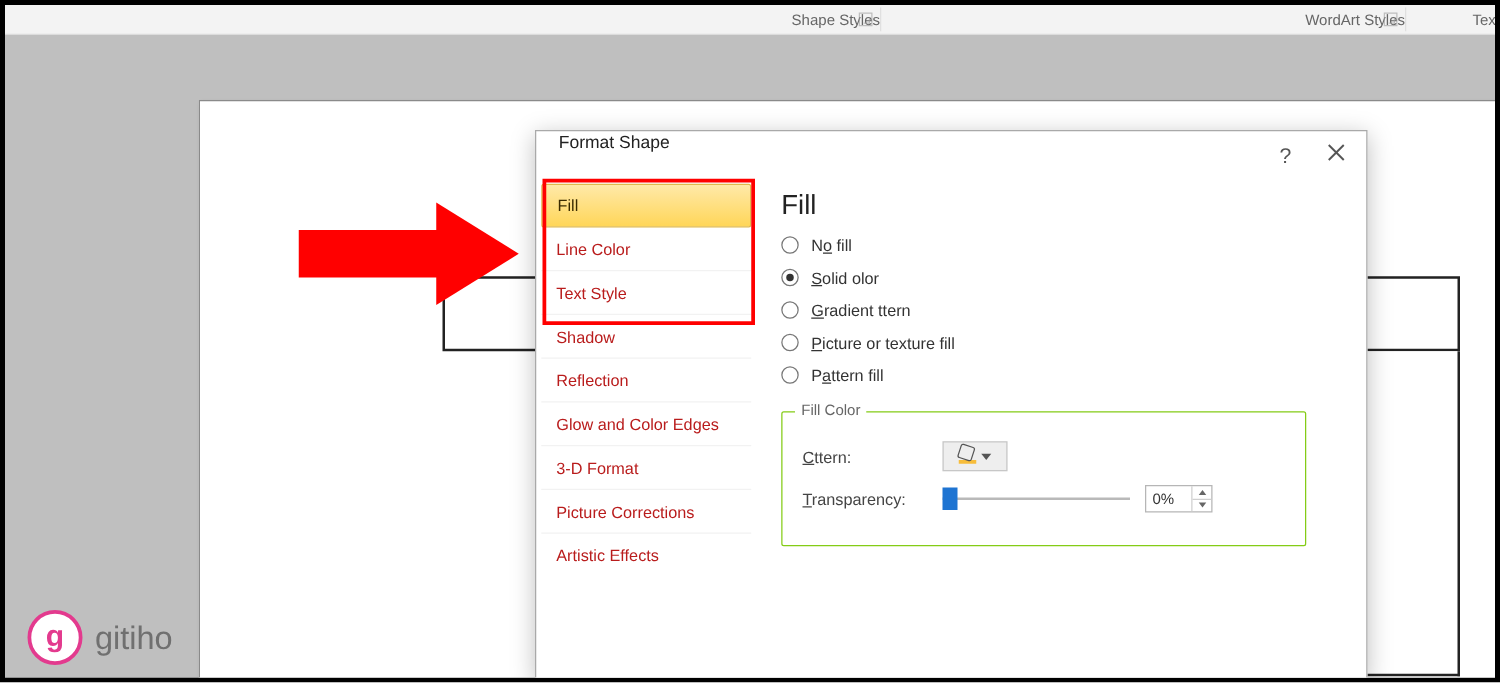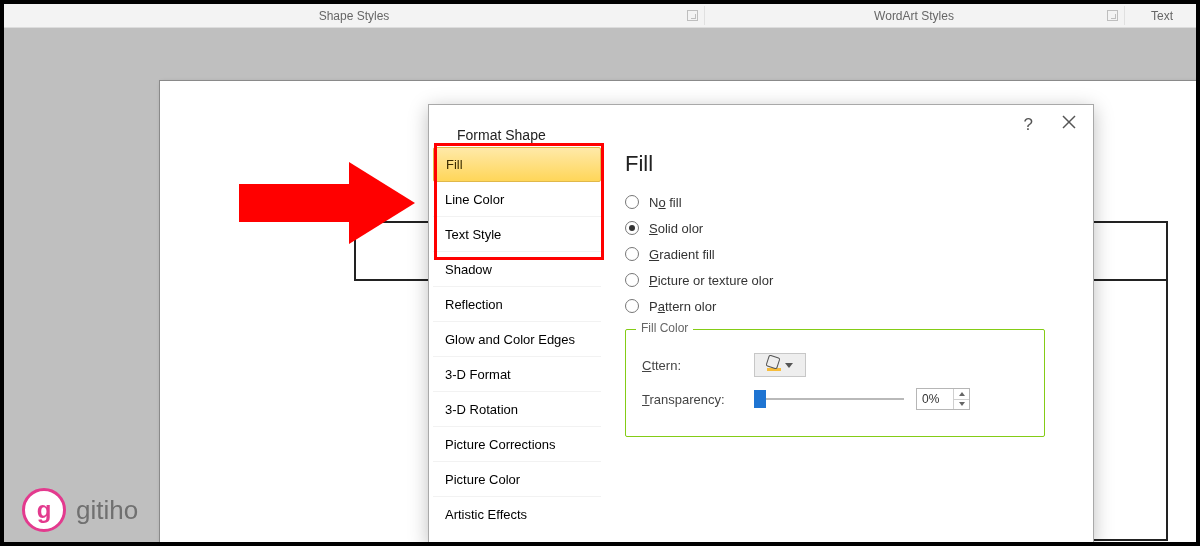--- a/index.html
+++ b/index.html
@@ -2,21 +2,21 @@
 <html><head>
 <meta charset="utf-8">
 <style>
   html,body{margin:0;padding:0;font-family:"Segoe UI",Tahoma,Arial,sans-serif;font-size:13px;color:#333;background:#fff}
   *{box-sizing:border-box}
 
   .stage{position:relative;width:1200px;height:546px;overflow:hidden;border:4px solid #000}
 
   
   .ribbon{position:absolute;left:0;right:0;top:0;height:24px;background:#f3f3f3;border-bottom:1px solid #dcdcdc;font-size:12px;color:#666}
-  .ribbon-group{position:absolute;top:0;height:100%;display:flex;align-items:center;justify-content:center}
+  .ribbon-group{position:absolute;top:0;height:100%;display:flex;align-items:center;justify-content:flex-end}
   .ribbon-sep-l{position:absolute;left:0;top:2px;bottom:2px;width:0;border-left:1px solid #e0e0e0}
   .rg-shape{left:0;width:700px}
   .rg-wordart{left:700px;width:420px}
   .rg-text{left:1120px;width:76px}
   .dlg-launch{position:absolute;right:6px;top:6px;width:11px;height:11px;border:1px solid #9b9b9b;opacity:.6}
   .dlg-launch::after{content:"";position:absolute;right:1px;bottom:1px;width:4px;height:4px;border-right:1px solid #9b9b9b;border-bottom:1px solid #9b9b9b}
 
   
   .docback{position:absolute;left:0;right:0;top:24px;bottom:0;background:#bfbfbf}
   .page{position:absolute;left:155px;top:52px;width:1200px;height:560px;background:#fff;border:1px solid #8a8a8a;box-shadow:2px 2px 4px rgba(0,0,0,.25)}
@@ -27,33 +27,33 @@
   
   .redarrow{position:absolute;left:235px;top:158px;width:190px;height:82px;pointer-events:none}
   .redarrow .shaft{position:absolute;left:0;top:22px;width:112px;height:38px;background:#ff0000}
   .redarrow .head{position:absolute;left:110px;top:0;width:0;height:0;border-top:41px solid transparent;border-bottom:41px solid transparent;border-left:66px solid #ff0000}
 
   
   .redbox{position:absolute;left:430px;top:139px;width:170px;height:117px;border:3px solid #ff0000;pointer-events:none;z-index:50}
 
   
   .dlg{position:absolute;left:424px;top:100px;width:666px;height:440px;background:#fff;border:1px solid #a9a9a9;box-shadow:0 4px 18px rgba(0,0,0,.25);z-index:40}
-  .dlg-title{height:38px;display:flex;align-items:flex-end;padding:0 28px;font-size:14px;color:#222}
+  .dlg-title{height:38px;display:flex;align-items:flex-start;padding:0 18px;font-size:14px;color:#222}
   .dlg-help{position:absolute;right:54px;top:8px;font-size:17px;color:#555;padding:2px 6px}
   .dlg-close{position:absolute;right:10px;top:6px;width:28px;height:24px;display:flex;align-items:center;justify-content:center;color:#444}
   .dlg-close svg{width:14px;height:14px;stroke:#555;stroke-width:1.5}
 
   .dlg-body{position:absolute;left:0;right:0;top:38px;bottom:0;display:flex}
   .catlist{width:176px;padding:4px;border-right:0}
-  .cat{height:35px;display:flex;align-items:center;padding:0 12px;font-size:13px;color:#000000;border-bottom:1px solid #f2f2f2;cursor:default}
+  .cat{height:35px;display:flex;align-items:center;padding:0 12px;font-size:13px;color:#b91c1c;border-bottom:1px solid #f2f2f2;cursor:default}
   .cat:last-child{border-bottom:none}
   .cat.sel{background:linear-gradient(#ffe9a8,#ffd659);border:1px solid #e0b84a;border-radius:2px;color:#3a2c00;font-weight:500}
   .pane{flex:1;padding:4px 20px 10px 20px}
   .pane h2{margin:4px 0 12px 0;font-size:22px;font-weight:400;color:#222}
-  .radio{display:flex;align-items:center;gap:10px;height:26px;font-size:13px;color:#333}
+  .radio{display:flex;align-items:flex-start;gap:10px;height:26px;font-size:13px;color:#333}
   .radio .dot{width:14px;height:14px;border:1px solid #777;border-radius:50%;position:relative;background:#fff}
   .radio.on .dot::after{content:"";position:absolute;left:3px;top:3px;width:6px;height:6px;background:#333;border-radius:50%}
   .accel{text-decoration:underline}
 
   .fs{margin-top:10px;border:1px solid #84cc16;border-radius:2px;padding:18px 16px 20px 16px;position:relative;width:420px}
   .fs-legend{position:absolute;top:-9px;left:10px;background:#fff;color:#666;font-size:12px;padding:0 5px}
   .row{display:flex;align-items:center;gap:12px;height:34px}
   .row .lbl{width:100px;color:#444}
   .color-btn{display:flex;align-items:center;gap:4px;width:52px;height:24px;border:1px solid #c7c7c7;background:#eee;justify-content:center}
   .color-btn .bucket{width:14px;height:12px;border-bottom:3px solid #f7bd3b;position:relative}
@@ -140,55 +140,49 @@
         <div class="cat">
             <span>Reflection</span>
           </div>
         <div class="cat">
             <span>Glow and Color Edges</span>
           </div>
         <div class="cat">
             <span>3-D Format</span>
           </div>
         <div class="cat">
-            <span>3-D Rotation</span>
-          </div>
-        <div class="cat">
             <span>Picture Corrections</span>
-          </div>
-        <div class="cat">
-            <span>Picture Color</span>
           </div>
         <div class="cat">
             <span>Artistic Effects</span>
           </div>
       </div>
 
       <div class="pane">
         <h2>Fill</h2>
 
         <label class="radio">
           <span class="dot"></span>
           <span><span>N</span><span class="accel">o</span><span> fill</span></span>
         </label>
         <label class="radio on">
           <span class="dot"></span>
           <span><span></span><span class="accel">S</span><span>olid olor</span></span>
         </label>
         <label class="radio">
           <span class="dot"></span>
-          <span><span></span><span class="accel">G</span><span>radient fill</span></span>
-        </label>
-        <label class="radio">
-          <span class="dot"></span>
-          <span><span></span><span class="accel">P</span><span>icture or texture olor</span></span>
-        </label>
-        <label class="radio">
-          <span class="dot"></span>
-          <span><span>P</span><span class="accel">a</span><span>ttern olor</span></span>
+          <span><span></span><span class="accel">G</span><span>radient ttern</span></span>
+        </label>
+        <label class="radio">
+          <span class="dot"></span>
+          <span><span></span><span class="accel">P</span><span>icture or texture fill</span></span>
+        </label>
+        <label class="radio">
+          <span class="dot"></span>
+          <span><span>P</span><span class="accel">a</span><span>ttern fill</span></span>
         </label>
 
         <div class="fs">
           <span class="fs-legend">Fill Color</span>
 
           <div class="row">
             <span class="lbl"><span></span><span class="accel">C</span><span>ttern:</span></span>
             <div class="color-btn">
               <span class="bucket"></span>
               <span class="caret"></span>

